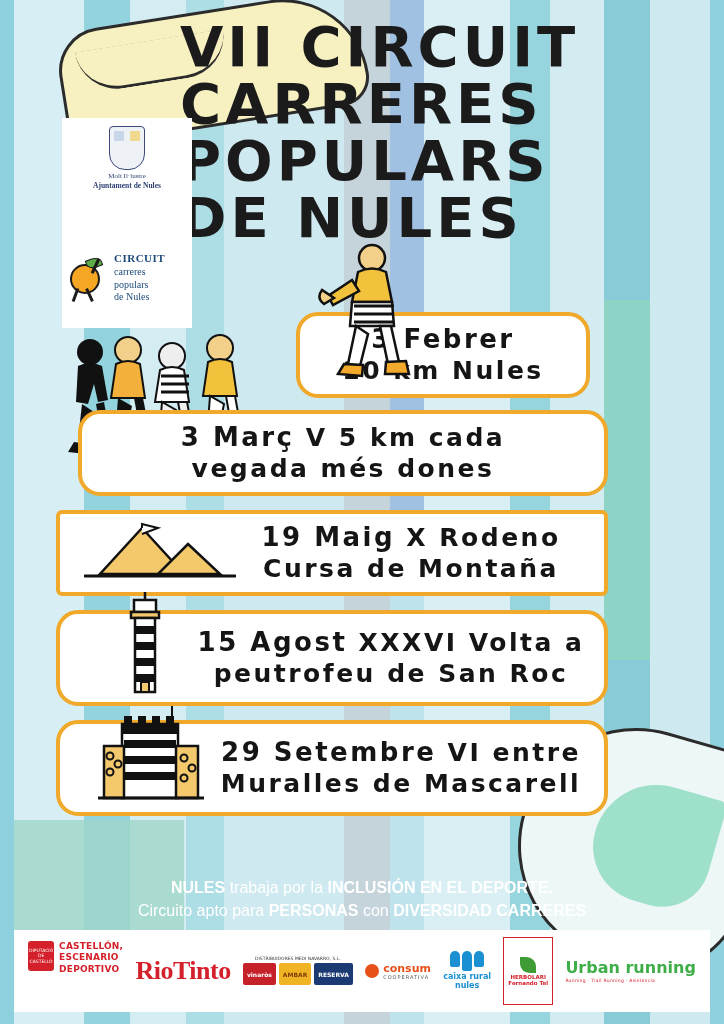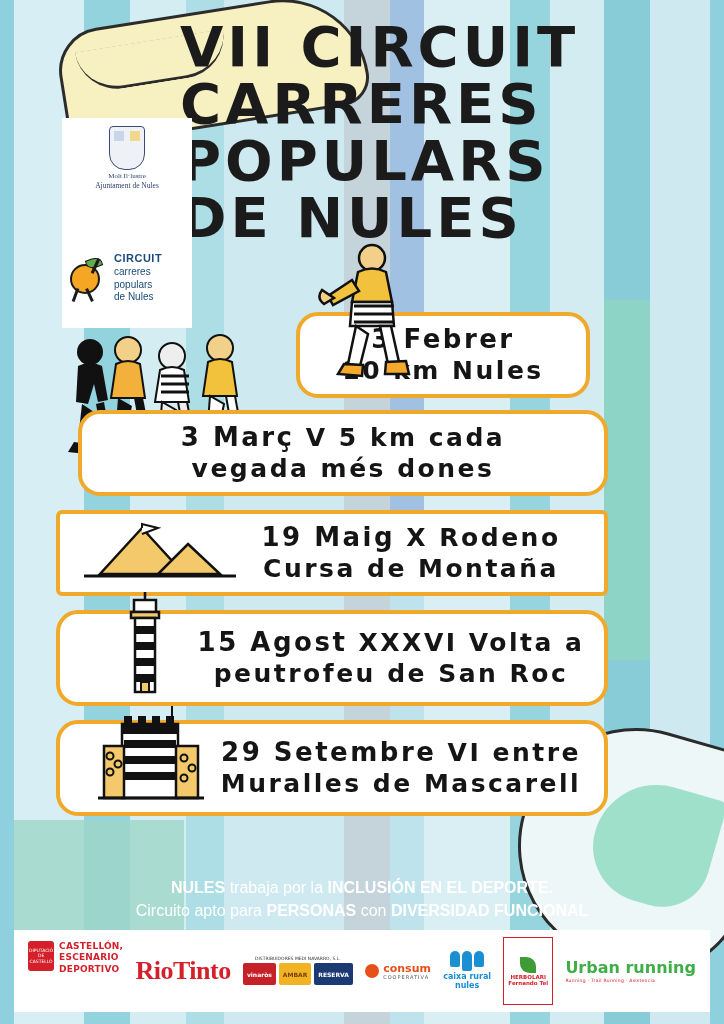--- a/index.html
+++ b/index.html
@@ -71,37 +71,37 @@
   .ayto-shield:before{
     content:"";position:absolute;left:4px;top:4px;width:10px;height:10px;background:#c9d6ea;
   }
   .ayto-shield:after{
     content:"";position:absolute;right:4px;top:4px;width:10px;height:10px;background:#f0d98c;
   }
   .ayto-text{
     text-align:center;color:#2c3f70;font-size:7px;line-height:1.35;
     font-family:"Liberation Serif", serif;
   }
-  .ayto-text .b{font-weight:normal;font-size:7.5px;}
+  .ayto-text .b{font-weight:bold;font-size:7.5px;}
   .circ-row{display:flex;align-items:center;height:100%;padding-left:6px;box-sizing:border-box;}
   .orange-runner{
     width:42px;height:52px;position:relative;flex:0 0 auto;
   }
   .orange-ball{
     position:absolute;left:2px;top:12px;width:26px;height:26px;border-radius:50%;
     background:#f5a623;border:2px solid #1b1b1b;
   }
   .orange-leaf{
     position:absolute;left:18px;top:6px;width:14px;height:8px;border-radius:0 60% 0 60%;
     background:#5fae4a;border:1.5px solid #1b1b1b;transform:rotate(-20deg);
   }
   .runner-limb{position:absolute;background:#1b1b1b;}
   .circ-txt{
     color:#1b4a7a;font-size:10.5px;line-height:1.25;font-weight:bold;margin-left:4px;
-    font-family:Liberation Sans, sans-serif;
+    font-family:Liberation Serif, serif;
   }
   .circ-txt .t1{font-size:11px;letter-spacing:.5px;}
   .circ-txt .t2{font-weight:normal;font-size:10px;}
 
   
   .runners{position:absolute;left:60px;top:330px;width:250px;height:180px;z-index:5;}
 
   
   .events{position:absolute;left:0;top:312px;width:724px;z-index:8;}
   .ev{
@@ -377,21 +377,21 @@
         </div>
       </div>
     </div>
   </div>
 
   <div class="msg">
     <div>
       <b>NULES</b><span> trabaja por la </span><b>INCLUSIÓN EN EL DEPORTE.</b>
     </div>
     <div>
-      <span>Circuito apto para </span><b>PERSONAS</b><span> con </span><b>DIVERSIDAD FUNCIONAL</b>
+      <span>Circuito apto para </span><b>PERSONAS</b><span> con </span><b>DIVERSIDAD CARRERES</b>
     </div>
   </div>
 
   <div class="sponsors">
 
     <div class="sp sp-castellon">
       <div class="sp-cast-badge">DIPUTACIÓ DE CASTELLÓ</div>
       <div class="sp-cast-txt" style="white-space:pre-line;">CASTELLÓN,
 ESCENARIO
 DEPORTIVO</div>

